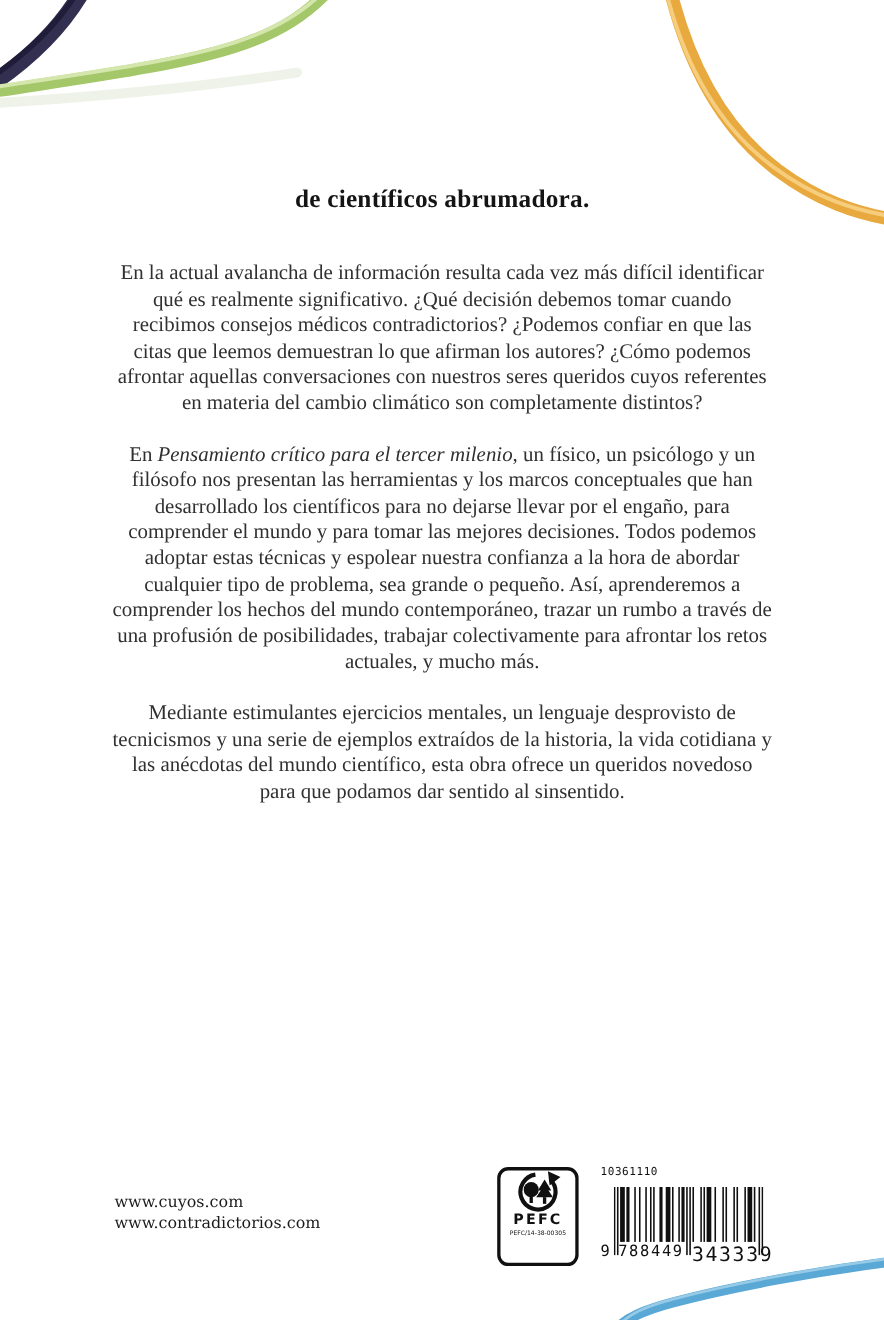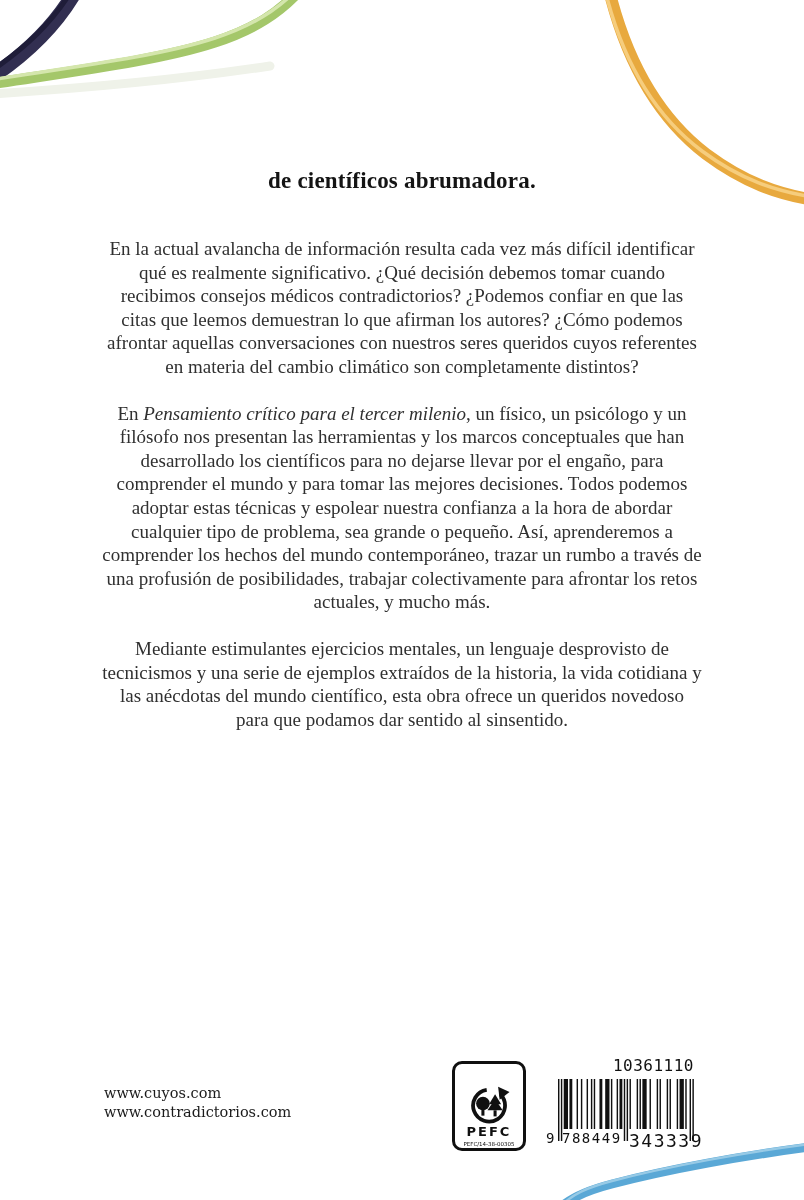--- a/index.html
+++ b/index.html
@@ -38,39 +38,39 @@
     text-align:left;
   }
   .imprint { font-size:21px; font-weight:bold; letter-spacing:0.3px; line-height:24px; }
   .site { font-size:14.5px; line-height:18.5px; }
   
   .pefc-box {
     position:absolute; left:452px; top:1061px;
     width:74px; height:90px;
     border:3px solid #101010; border-radius:10px;
     box-sizing:border-box; background:#fff;
-    display:flex; flex-direction:column; align-items:center; justify-content:flex-end;
+    display:flex; flex-direction:column; align-items:center; justify-content:flex-start;
   }
   .pefc-label {
     font-family:"DejaVu Sans", sans-serif; font-weight:bold;
     font-size:13px; letter-spacing:2px; color:#101010; line-height:14px;
     margin-top:1px;
   }
   .pefc-cert {
     font-family:"DejaVu Sans", sans-serif;
     font-size:5.5px; color:#101010; line-height:7px; margin-top:2px;
   }
   
   .barcode-area {
     position:absolute; left:546px; top:1057px; width:150px;
     font-family:"DejaVu Sans Mono", monospace; color:#101010;
   }
   .bc-top {
-    width:148px; text-align:right;
-    font-size:16px; letter-spacing:0.5px; line-height:18px;
+    width:148px; 
+    font-size:10px; letter-spacing:0.5px; line-height:18px;
   }
   .ean { position:relative; margin-top:4px; height:72px; }
   .ean .bars { position:absolute; left:12px; top:0; }
   .ean .d-first { position:absolute; left:0px;  top:51px; font-size:14px; }
   .ean .d-g1   { position:absolute; left:16px; top:51px; width:50px; text-align:right; font-size:14px; letter-spacing:1.5px; }
   .ean .d-g2   { position:absolute; left:83px; top:51px; width:61px; text-align:center; font-size:18px; letter-spacing:1.5px; }
 </style>
 </head>
 <body>
 

